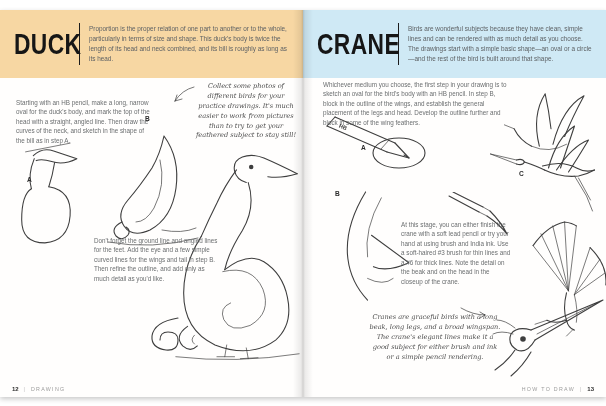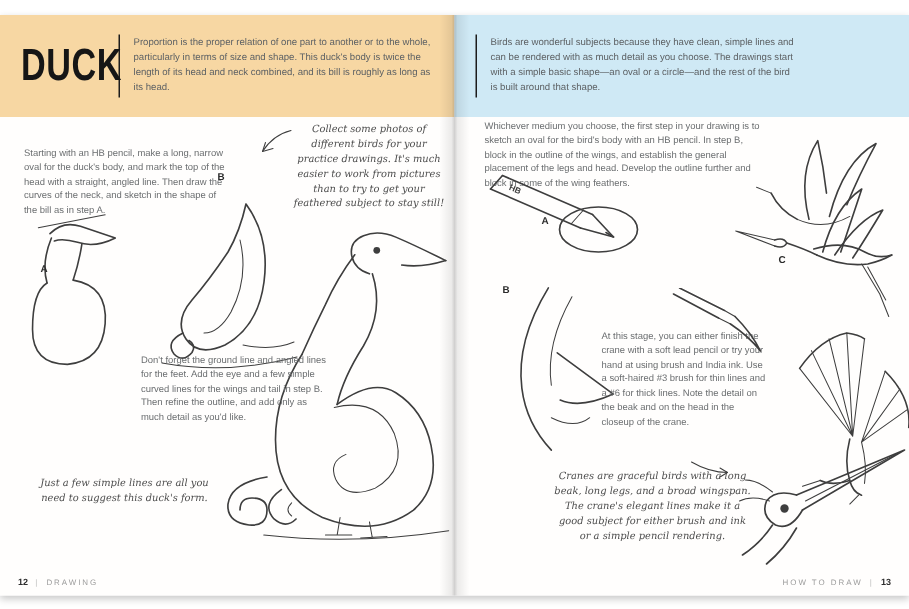--- a/index.html
+++ b/index.html
@@ -90,36 +90,38 @@
         <path d="M34,108 Q16,136 16,166 Q16,204 48,219 Q84,233 110,214 Q128,198 122,170 Q117,146 98,134 Q82,124 58,142"></path>
         <path class="thin" d="M56,144 Q86,137 97,162 Q106,186 84,199 Q64,207 57,193 Q52,181 64,176"></path>
         <path d="M20,200 Q6,210 15,220 Q23,227 30,220"></path>
         <path class="thin" d="M27,209 Q22,214 27,218"></path>
         <path class="thin" d="M8,231 Q70,238 134,228"></path>
         <path class="thin" d="M60,219 L58,231 M80,222 L82,233 M50,231 L68,231 M74,233 L92,232"></path>
       </svg>
 
       <p class="body-text" style="left:94px;top:226px;width:124px;">Don't forget the ground line and angled lines for the feet. Add the eye and a few simple curved lines for the wings and tail in step B. Then refine the outline, and add only as much detail as you'd like.</p>
 
-      <p class="hand-note" style="left:24px;top:308px;width:118px;">Just a few simple lines are all you need to suggest this duck's form.</p>
 
       <svg class="sketch" style="left:144px;top:302px;" width="38" height="44" viewBox="0 0 38 44">
         <path d="M34,6 Q10,10 8,24 Q7,36 22,38 Q34,39 34,28 Q34,20 24,20 Q16,20 16,28"></path>
       </svg>
 
       <div class="footer left-f">
         <span class="pg">12</span>
         <span class="fsep">|</span>
         <span>DRAWING</span>
       </div>
     </div>
 
     <div class="page right">
 
       <div class="page-header crane">
+        <div class="title-wrap crane-w">
+          <span class="chapter-title">CRANE</span>
+        </div>
         <div class="header-divider"></div>
         <p class="intro">Birds are wonderful subjects because they have clean, simple lines and can be rendered with as much detail as you choose. The drawings start with a simple basic shape—an oval or a circle—and the rest of the bird is built around that shape.</p>
       </div>
 
       <p class="body-text" style="left:20px;top:70px;width:184px;">Whichever medium you choose, the first step in your drawing is to sketch an oval for the bird's body with an HB pencil. In step B, block in the outline of the wings, and establish the general placement of the legs and head. Develop the outline further and block in some of the wing feathers.</p>
 
       <svg class="sketch" style="left:18px;top:104px;" width="100" height="62" viewBox="0 0 100 62">
         <path d="M6,12 L66,38"></path>
         <path d="M14,3 L74,29"></path>
         <path d="M6,12 L14,3"></path>

